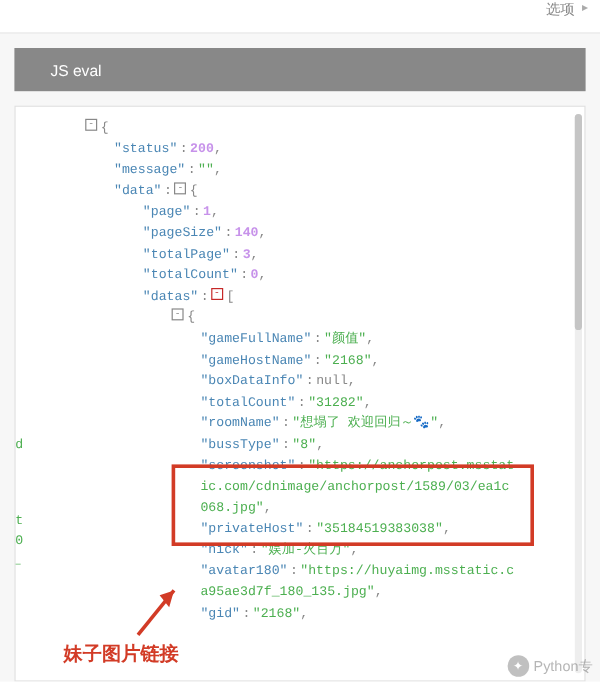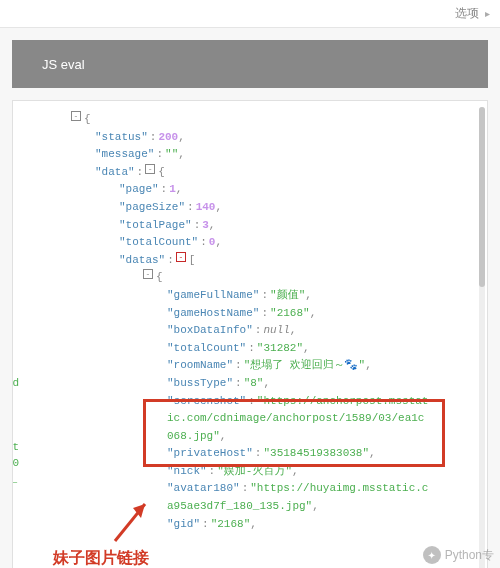--- a/index.html
+++ b/index.html
@@ -9,30 +9,29 @@
     background: #f7f7f7;
     font-family: 'Courier New', monospace;
     overflow: hidden;
     position: relative;
   }
   .top-bar {
     height: 28px;
     background: #fff;
     display: flex;
     justify-content: flex-end;
-    align-items: center;
     padding-right: 10px;
     font-size: 12px;
     color: #888;
     font-family: sans-serif;
     border-bottom: 1px solid #e5e5e5;
   }
   .section-header {
     margin: 12px;
-    height: 48px;
+    height: 36px;
     background: #888;
     color: #fff;
     display: flex;
     align-items: center;
     padding-left: 30px;
     font-family: sans-serif;
     font-size: 13px;
   }
   .json-viewer {
     margin: 0 12px;
@@ -53,21 +52,21 @@
   .ind { display: inline-block; }
   .ind1 { width: 48px; }
   .ind2 { width: 72px; }
   .ind3 { width: 96px; }
   .ind4 { width: 120px; }
   .ind5 { width: 144px; }
   .key { color: #4a86b4; }
   .colon { color: #888; margin: 0 2px; }
   .str { color: #4caf50; }
   .num { color: #c792ea; font-weight: bold; }
-  .null { color: #888; font-style: italic; }
+  .null { color: #888; }
   .brace { color: #888; }
   .comma { color: #888; }
   .toggle {
     display: inline-flex;
     width: 10px;
     height: 10px;
     border: 1px solid #888;
     align-items: center;
     justify-content: center;
     font-size: 8px;

